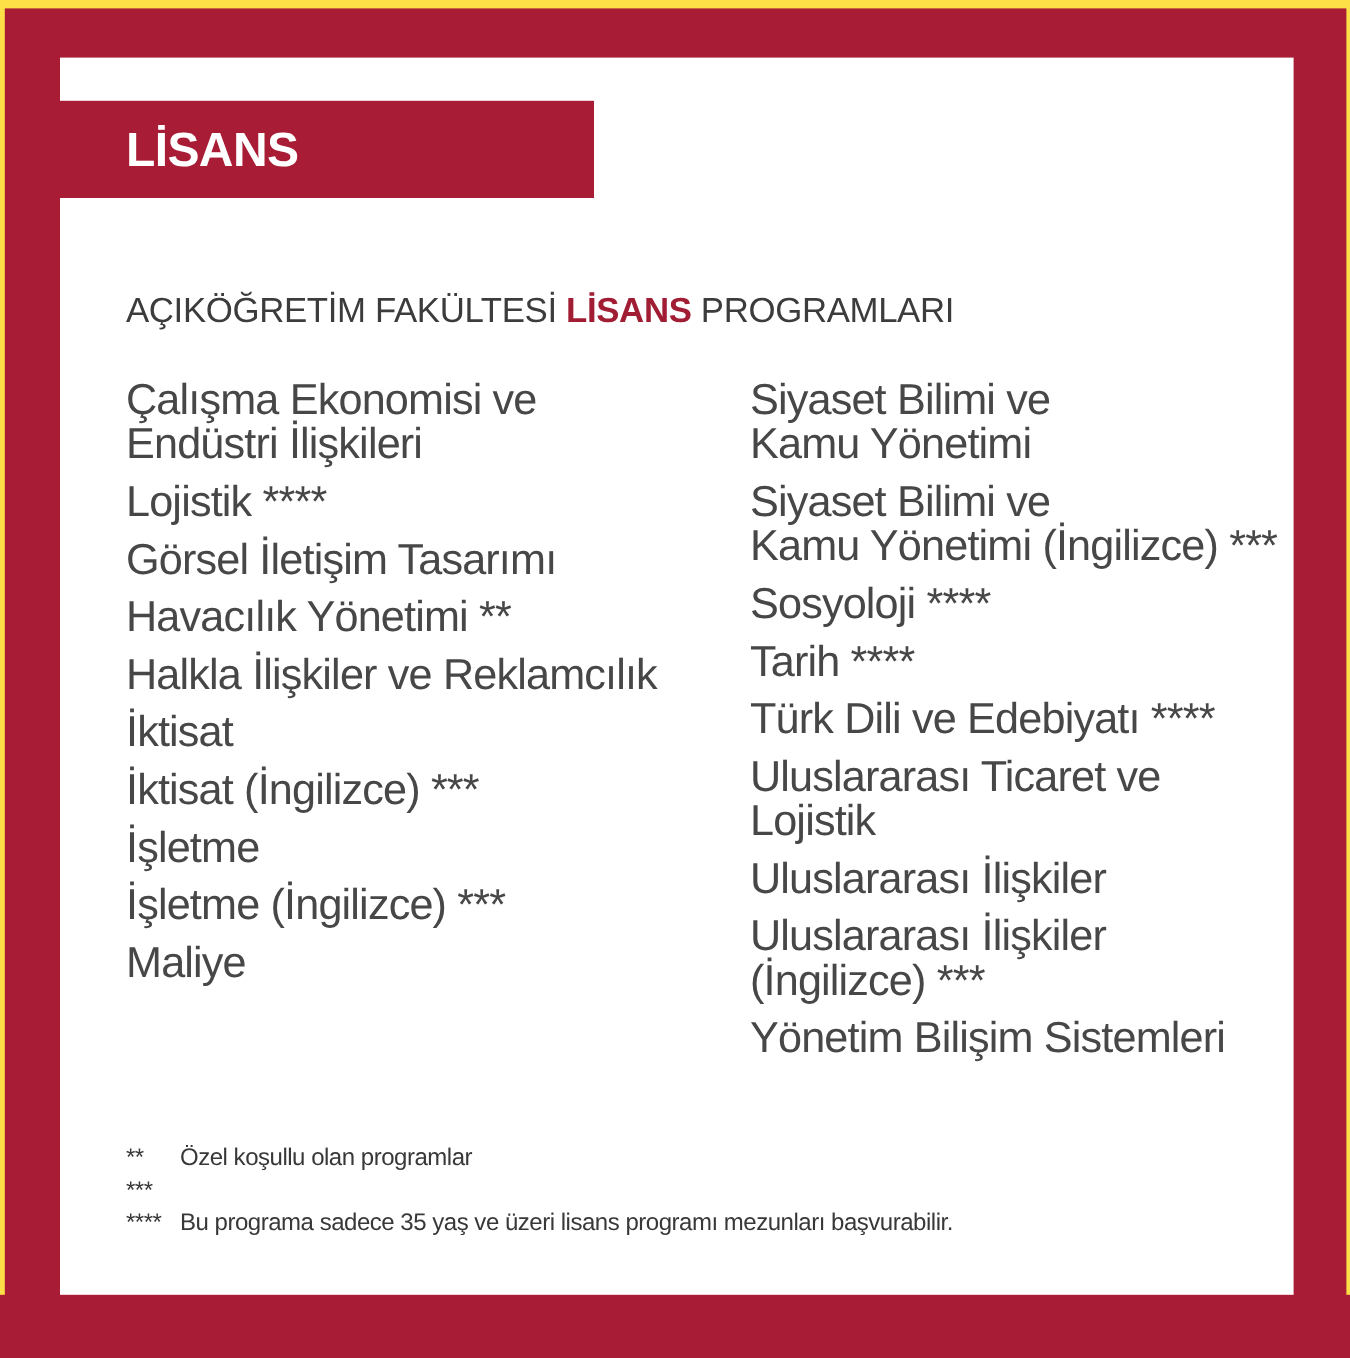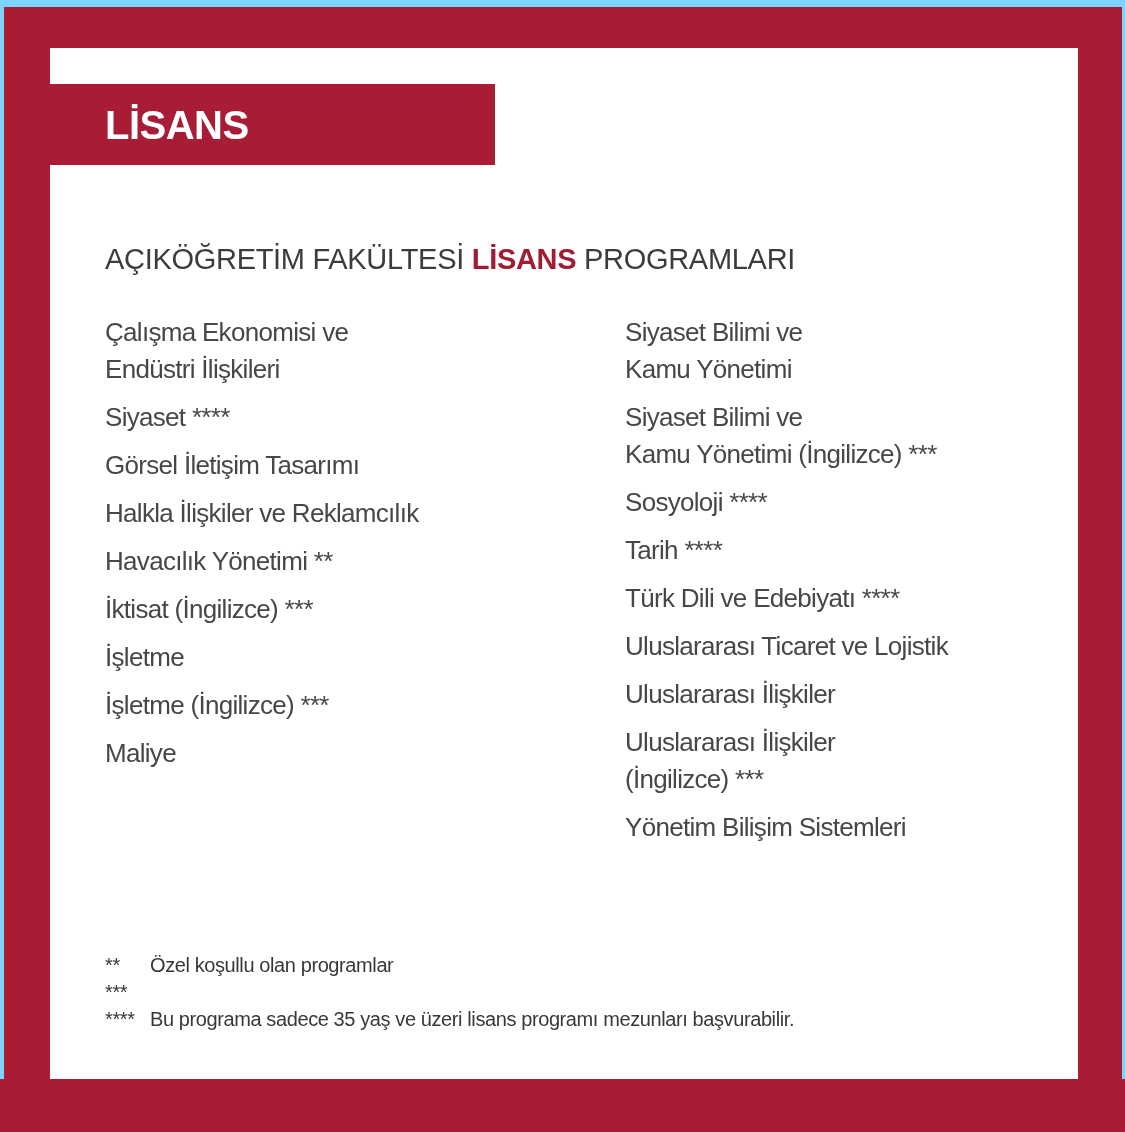--- a/index.html
+++ b/index.html
@@ -1,17 +1,17 @@
 <!DOCTYPE html>
 <html lang="tr" style="--accent-red: #A81D35; --heading-red: #A01D33; --heading-text: #3C3C3C; --body-text: #474747; --footnote-text: #383838; --banner-text: #FFFFFF;"><head>
 <meta charset="utf-8">
 <style>
   html,body { margin:0; padding:0; background:#ffffff; }
   .page {
-    position:relative; width:1125px; height:1132px; background:#7dd3fc;
+    position:relative; width:1125px; height:1132px; background:#fde047;
     font-family:"Liberation Sans", sans-serif; overflow:hidden;
   }
   
   .frame { position:absolute; left:4px; top:7px; right:3px; bottom:0; background:var(--accent-red,#A81D35); }
   .frame-bottom { position:absolute; left:0; right:0; top:1079px; bottom:0; background:var(--accent-red,#A81D35); }
   .content { position:absolute; left:50px; top:48px; width:1028px; height:1031px; background:#ffffff; }
 
   
   .banner {
     position:absolute; left:49px; top:84px; width:446px; height:81px;
@@ -23,21 +23,21 @@
   }
 
   
   .heading {
     position:absolute; left:105px; top:243px; white-space:nowrap;
     font-size:29px; letter-spacing:-0.3px; color:var(--heading-text,#3C3C3C);
   }
   .heading .hl { color:var(--heading-red,#A01D33); font-weight:700; }
 
   
-  .col { position:absolute; font-size:26px; line-height:37px; letter-spacing:-0.7px; color:var(--body-text,#474747); }
+  .col { position:absolute; font-size:36px; line-height:37px; letter-spacing:-0.7px; color:var(--body-text,#474747); }
   .col-left  { left:105px; top:314px; width:480px; }
   .col-right { left:625px; top:314px; width:455px; }
   .program-item { white-space:pre-line; margin-bottom:11px; }
 
   
   .footnotes { position:absolute; left:105px; top:952px; color:var(--footnote-text,#383838); }
   .fn-row { display:flex; align-items:baseline; font-size:20px; line-height:27px; letter-spacing:-0.4px; white-space:nowrap; }
   .fn-marker { flex:0 0 45px; font-weight:700; font-weight:400; }
   .fn-text { }
 </style>
@@ -55,24 +55,25 @@
 
   <div class="heading">
     <span>AÇIKÖĞRETİM FAKÜLTESİ</span>
     <span class="hl">LİSANS</span>
     <span>PROGRAMLARI</span>
   </div>
 
   <div class="col col-left">
     <div class="program-item">Çalışma Ekonomisi ve
 Endüstri İlişkileri</div>
-    <div class="program-item">Siyaset ****</div>
+    <div class="program-item">Lojistik ****</div>
     <div class="program-item">Görsel İletişim Tasarımı</div>
+    <div class="program-item">Havacılık Yönetimi **</div>
     <div class="program-item">Halkla İlişkiler ve Reklamcılık</div>
-    <div class="program-item">Havacılık Yönetimi **</div>
+    <div class="program-item">İktisat</div>
     <div class="program-item">İktisat (İngilizce) ***</div>
     <div class="program-item">İşletme</div>
     <div class="program-item">İşletme (İngilizce) ***</div>
     <div class="program-item">Maliye</div>
   </div>
 
   <div class="col col-right">
     <div class="program-item">Siyaset Bilimi ve
 Kamu Yönetimi</div>
     <div class="program-item">Siyaset Bilimi ve

